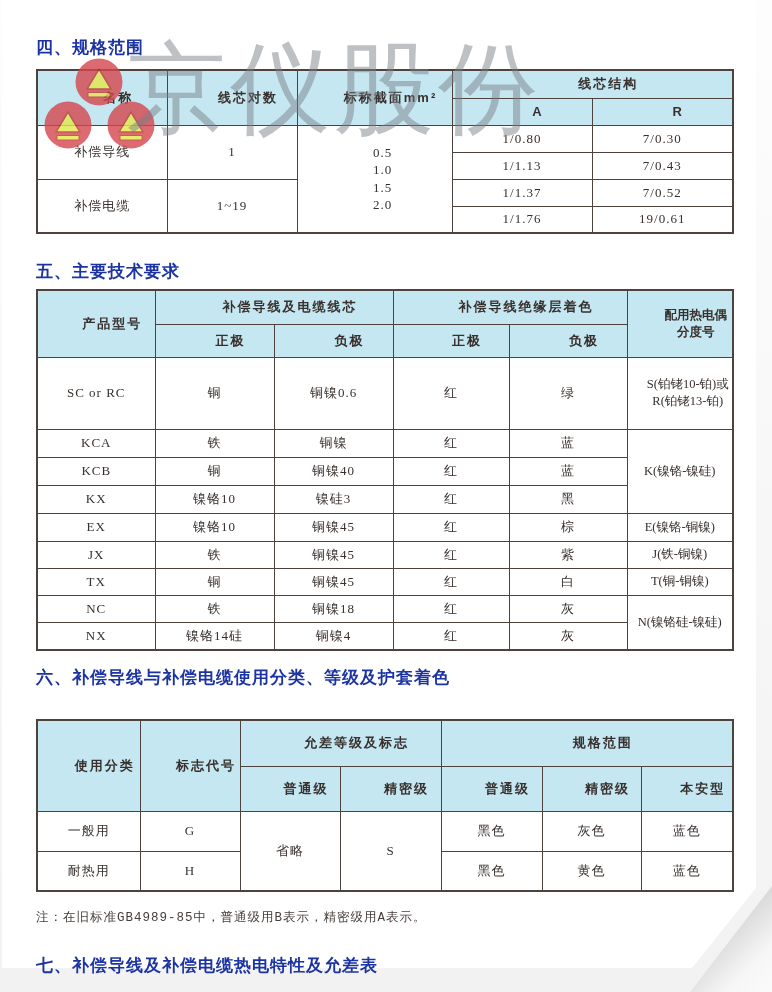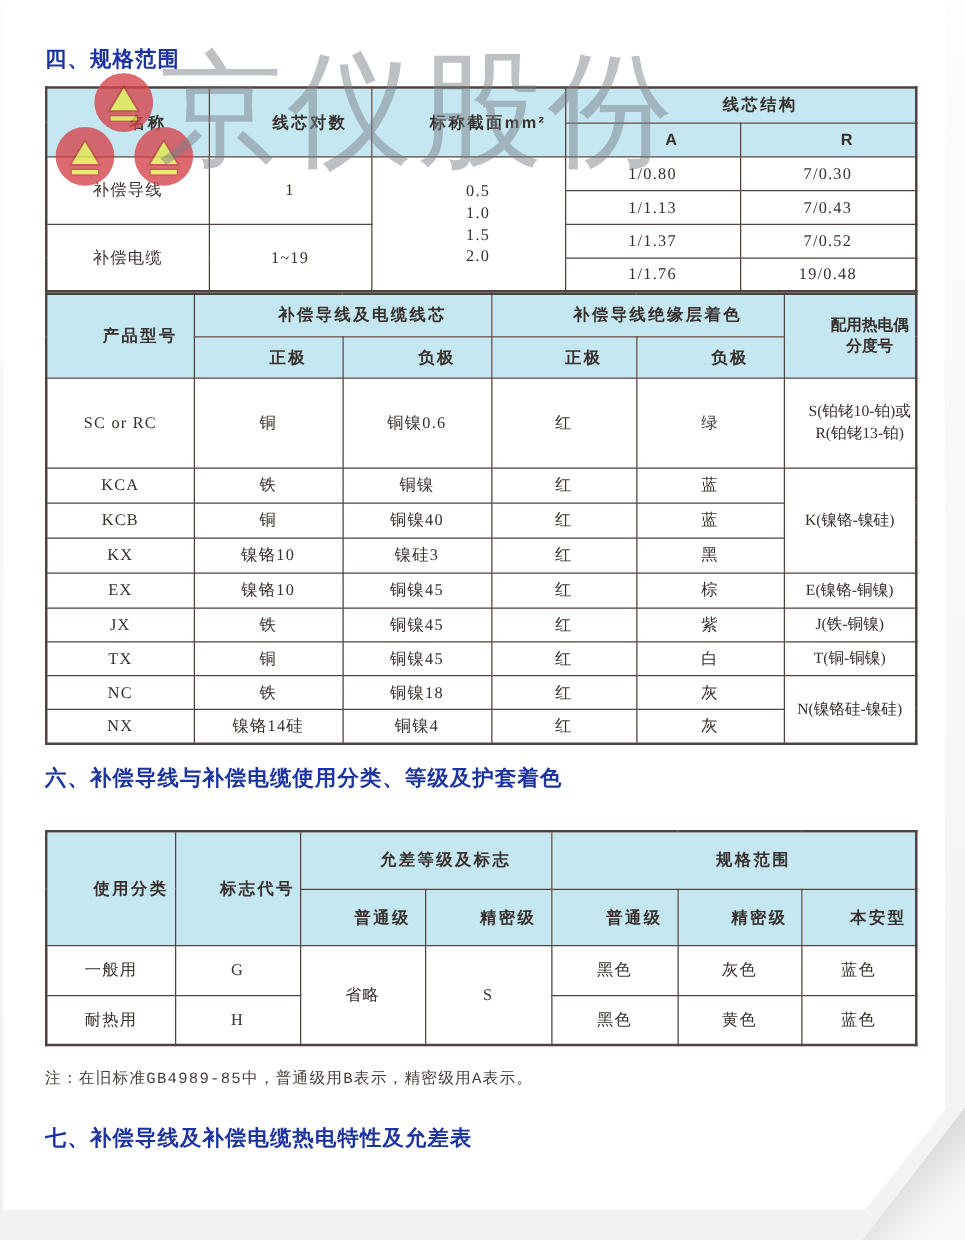--- a/index.html
+++ b/index.html
@@ -107,25 +107,26 @@
         <td>7/0.43</td>
       </tr>
       <tr>
         <td rowspan="2">补偿电缆</td>
         <td rowspan="2">1~19</td>
         <td style="height:27px">1/1.37</td>
         <td>7/0.52</td>
       </tr>
       <tr>
         <td style="height:27px">1/1.76</td>
-        <td>19/0.48</td>
+        <td>19/0.61</td>
       </tr>
     </tbody>
   </table>
 
+  <div class="sec-title t2-title">五、主要技术要求</div>
 
   <table>
     <colgroup>
       <col style="width:118px">
         <col style="width:119px">
         <col style="width:119px">
       <col style="width:116px">
         <col style="width:118px">
         <col style="width:106px">
     </colgroup>

